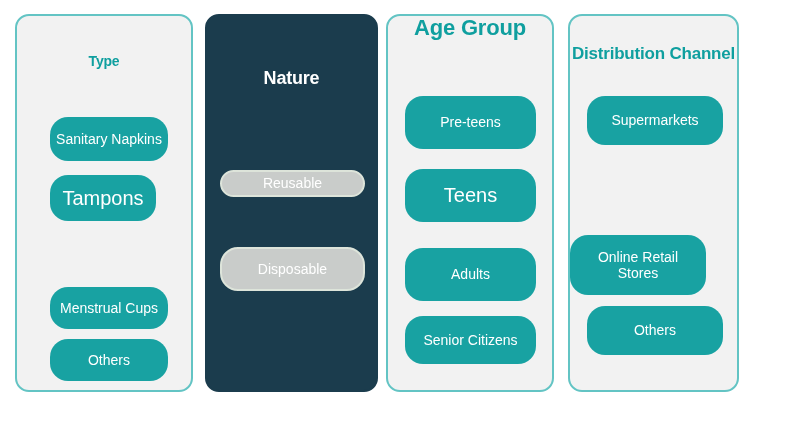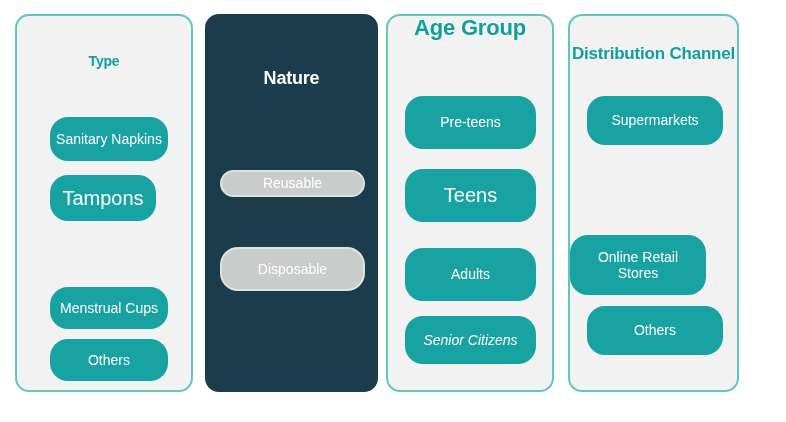--- a/index.html
+++ b/index.html
@@ -136,21 +136,21 @@
     </div>
 
     <div class="chip teal" style="left:17px; top:153px; width:131px; height:53px; font-size:20px;align-items:center;">
       <span>Teens</span>
     </div>
 
     <div class="chip teal" style="left:17px; top:232px; width:131px; height:53px; font-size:14px;">
       <span>Adults</span>
     </div>
 
-    <div class="chip teal" style="left:17px; top:300px; width:131px; height:48px; font-size:14px;font-style:italic;">
+    <div class="chip teal" style="left:17px; top:300px; width:131px; height:48px; font-size:14px;">
       <span>Senior Citizens</span>
     </div>
   </section>
 
   <section class="panel light" id="panel-distribution">
     <div class="panel-title">Distribution Channel</div>
 
     <div class="chip teal" style="left:17px; top:80px; width:136px; height:49px; font-size:14px;">
       <span>Supermarkets</span>
     </div>

